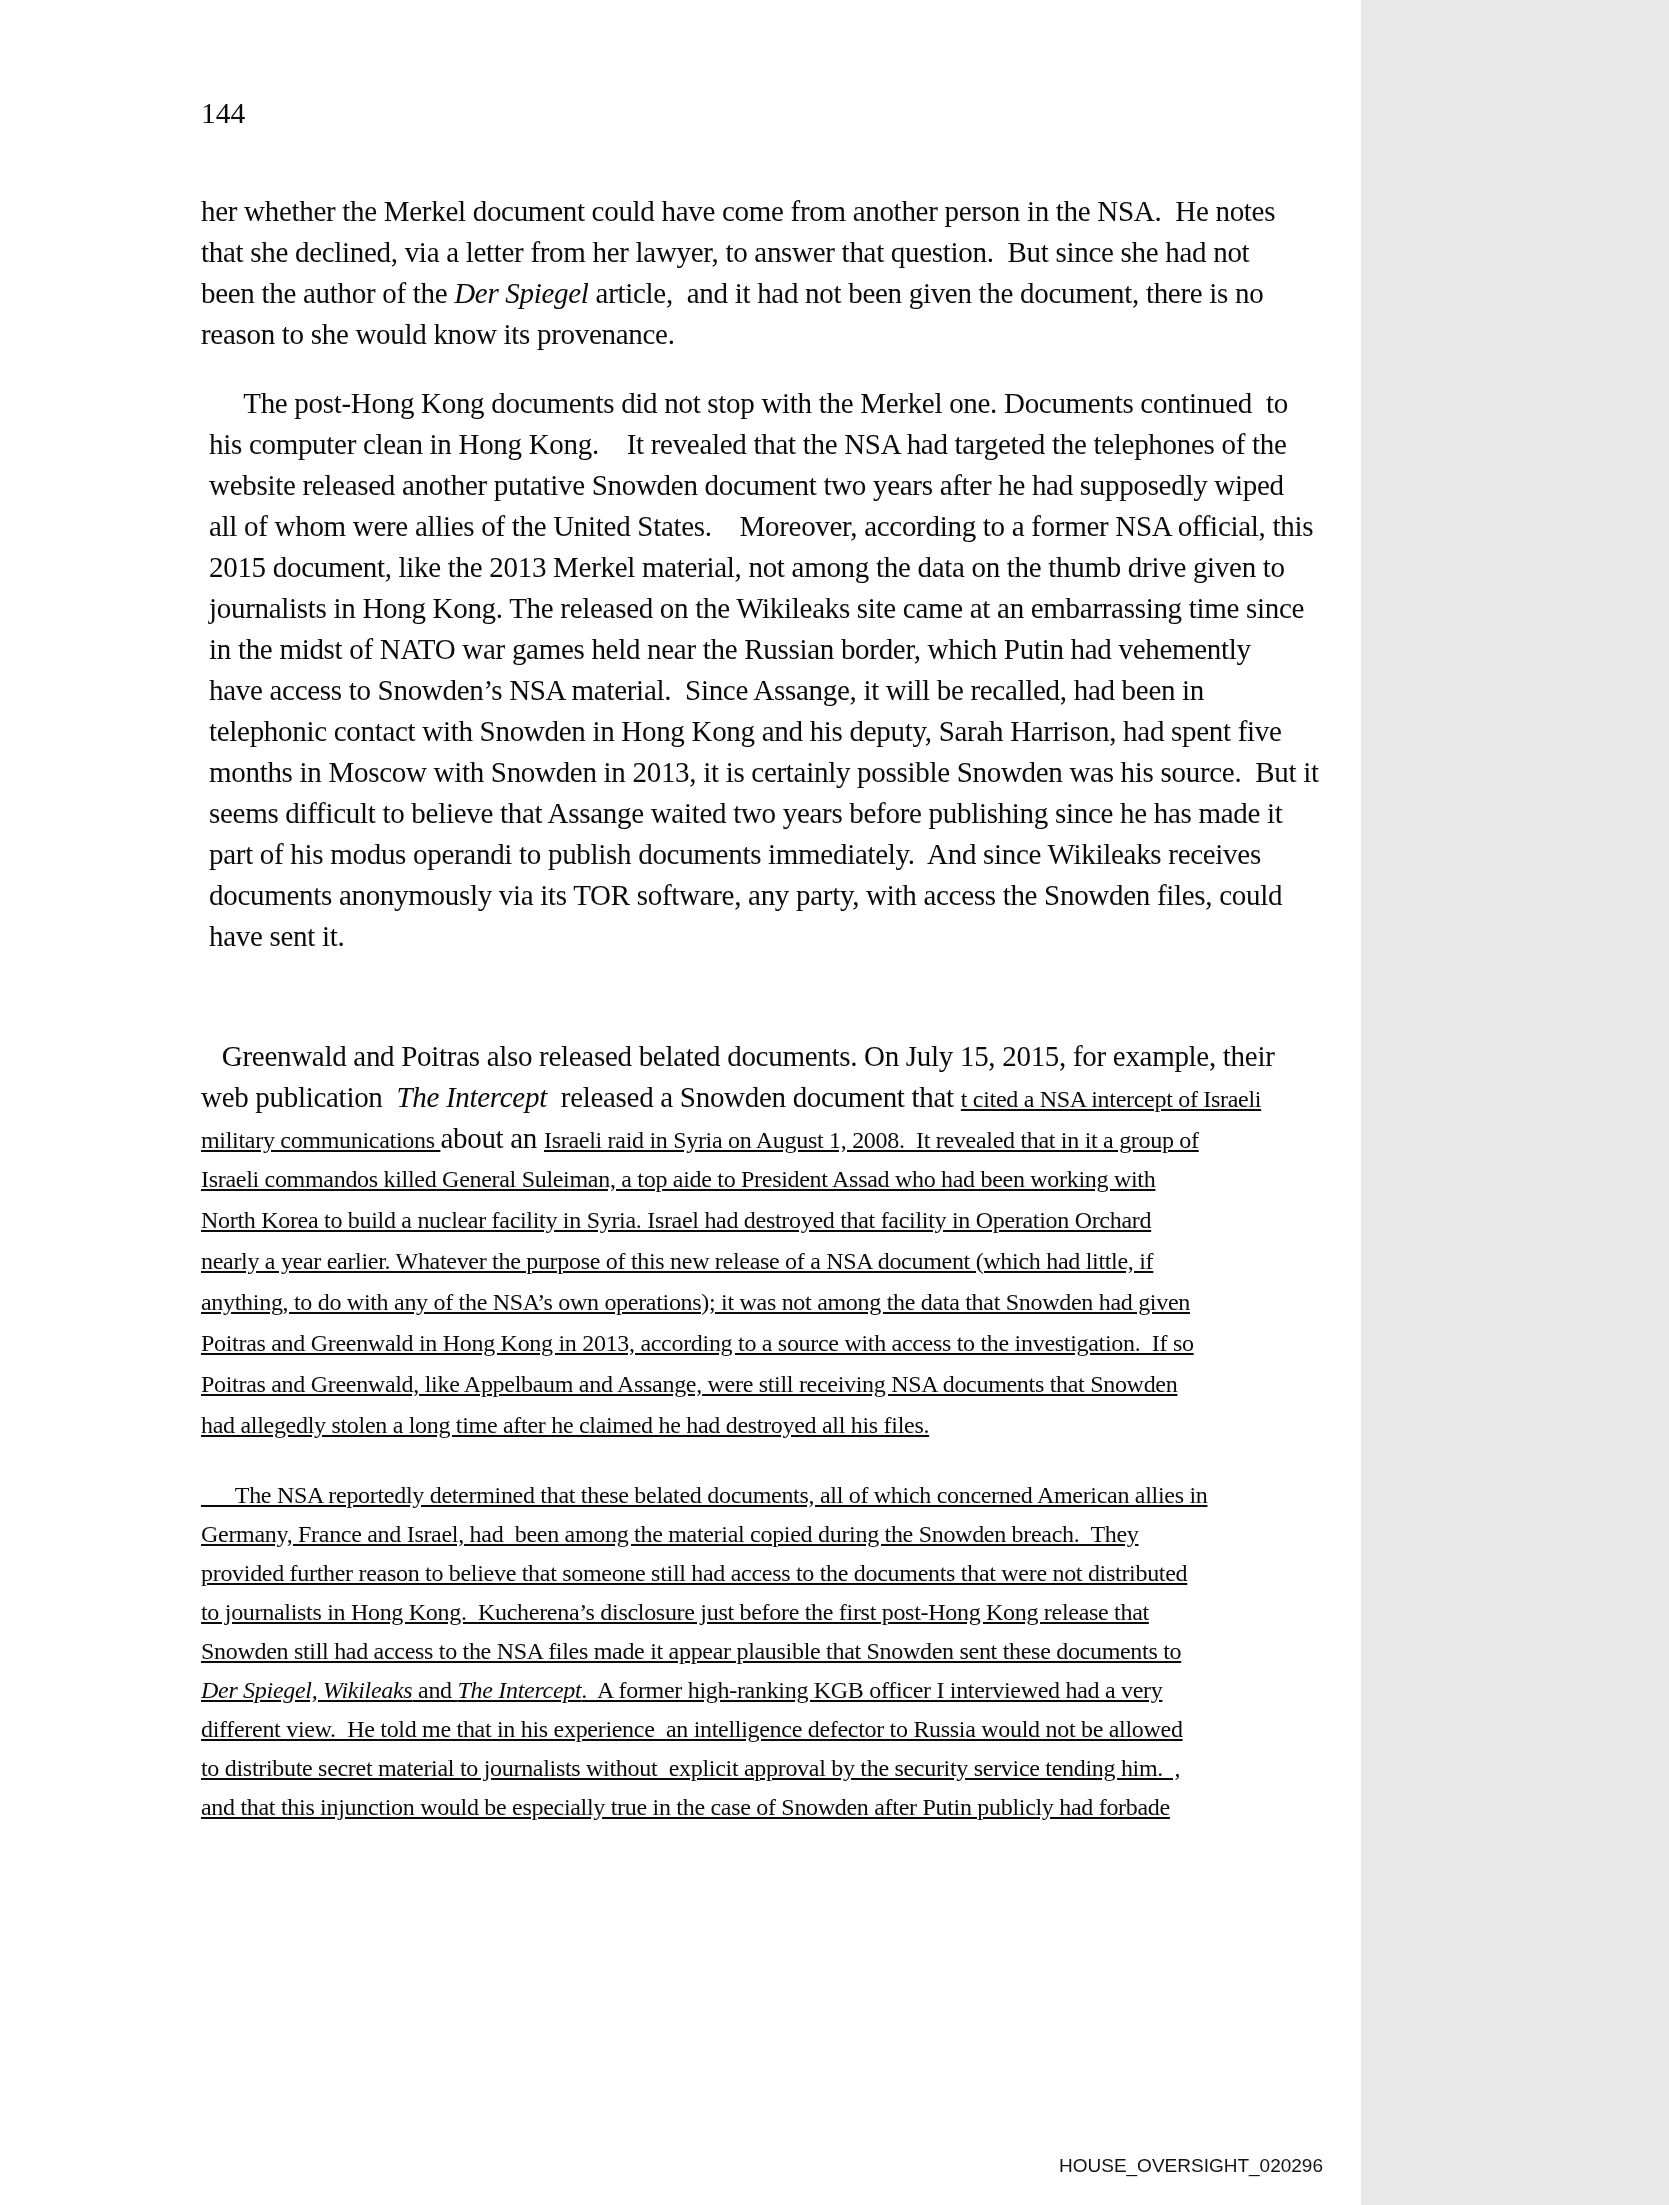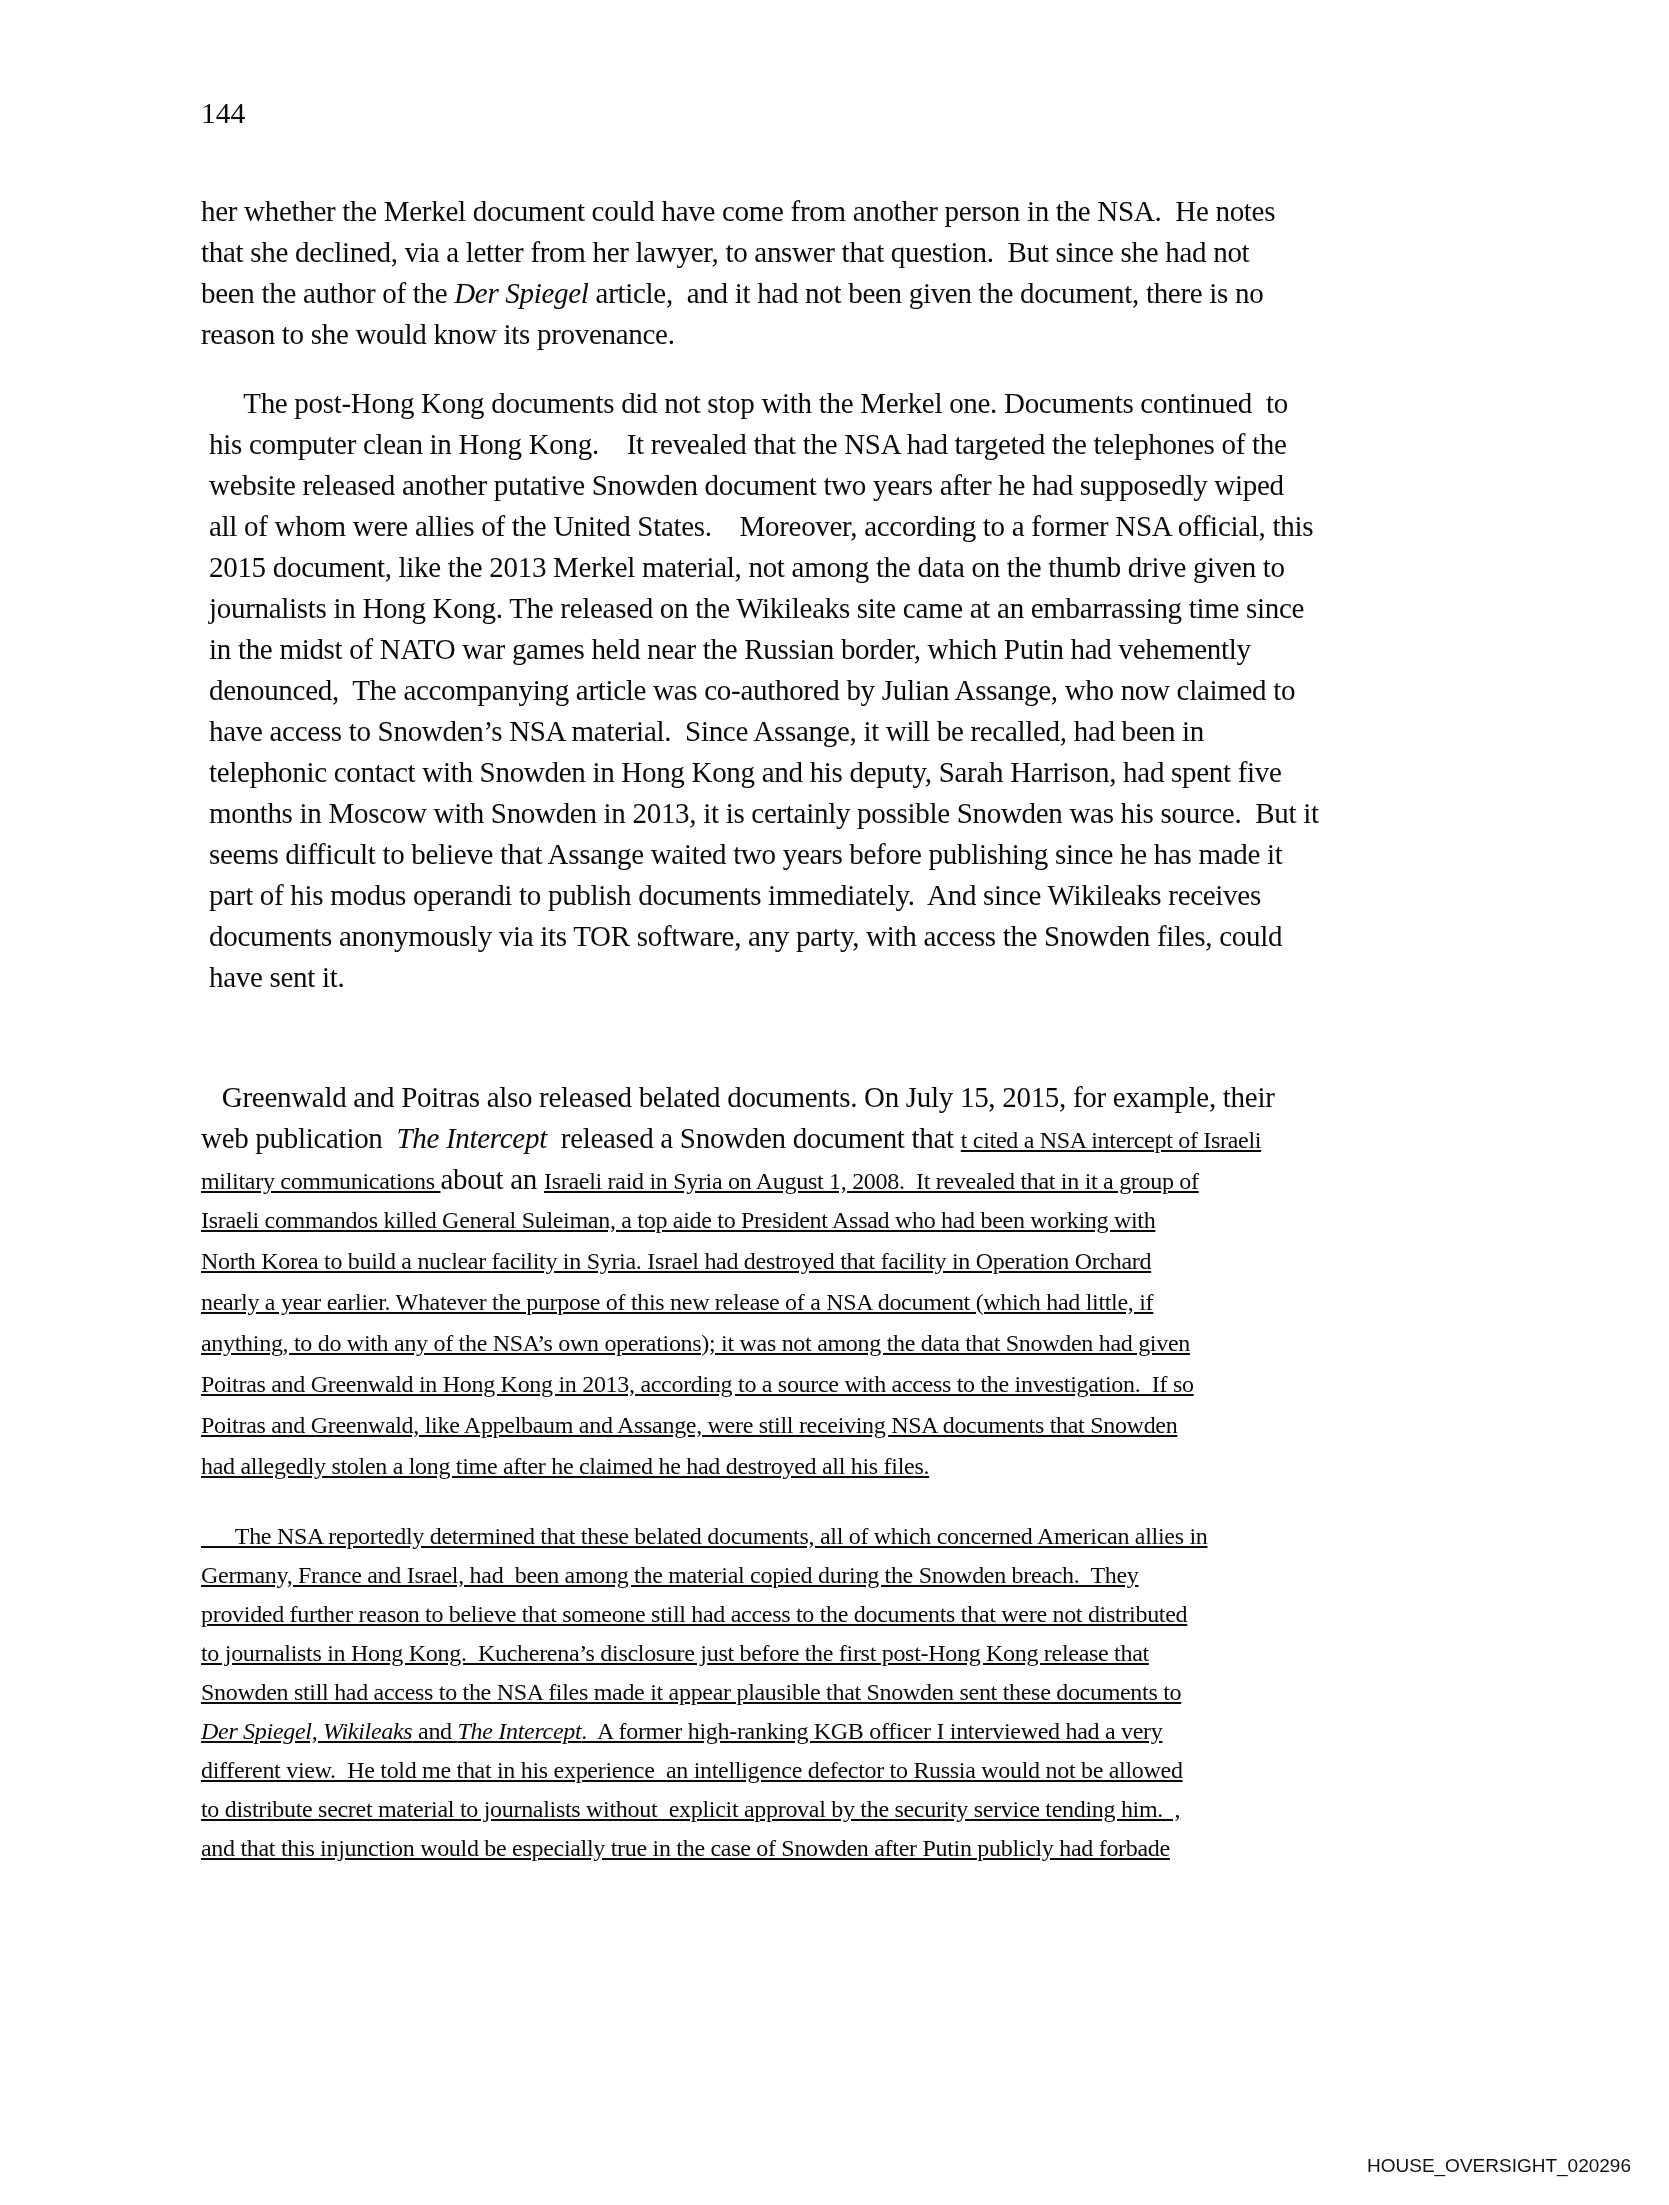--- a/index.html
+++ b/index.html
@@ -1,18 +1,18 @@
 <!DOCTYPE html>
 <html style="font-size:10.5px"><head>
 <meta charset="utf-8">
 <style>
   html,body{margin:0;padding:0;background:#e8e8e8;}
   .page{
     position:relative;
-    width:1669px;
+    width:1361px;
     height:2205px;
     background:#ffffff;
     font-family:"Liberation Serif", serif;
     color:#0b0b0b;
     overflow:hidden;
   }
   .page-number{
     position:absolute;
     left:201px;
     top:97px;
@@ -66,21 +66,20 @@
         <div class="line"><span class="seg lg">reason to she would know its provenance.</span></div>
       </div>
       <div class="para para2">
         <div class="line"><span class="seg lg">     The post-Hong Kong documents did not stop with the Merkel one. Documents continued  to</span></div>
         <div class="line"><span class="seg lg">his computer clean in Hong Kong.    It revealed that the NSA had targeted the telephones of the</span></div>
         <div class="line"><span class="seg lg">website released another putative Snowden document two years after he had supposedly wiped</span></div>
         <div class="line"><span class="seg lg">all of whom were allies of the United States.    Moreover, according to a former NSA official, this</span></div>
         <div class="line"><span class="seg lg">2015 document, like the 2013 Merkel material, not among the data on the thumb drive given to</span></div>
         <div class="line"><span class="seg lg">journalists in Hong Kong. The released on the Wikileaks site came at an embarrassing time since</span></div>
         <div class="line"><span class="seg lg">in the midst of NATO war games held near the Russian border, which Putin had vehemently</span></div>
-        <div class="line"><span class="seg lg">denounced,  The accompanying article was co-authored by Julian Assange, who now claimed to</span></div>
         <div class="line"><span class="seg lg">have access to Snowden’s NSA material.  Since Assange, it will be recalled, had been in</span></div>
         <div class="line"><span class="seg lg">telephonic contact with Snowden in Hong Kong and his deputy, Sarah Harrison, had spent five</span></div>
         <div class="line"><span class="seg lg">months in Moscow with Snowden in 2013, it is certainly possible Snowden was his source.  But it</span></div>
         <div class="line"><span class="seg lg">seems difficult to believe that Assange waited two years before publishing since he has made it</span></div>
         <div class="line"><span class="seg lg">part of his modus operandi to publish documents immediately.  And since Wikileaks receives</span></div>
         <div class="line"><span class="seg lg">documents anonymously via its TOR software, any party, with access the Snowden files, could</span></div>
         <div class="line"><span class="seg lg">have sent it.</span></div>
       </div>
       <div class="para para3">
         <div class="line"><span class="seg lg">   Greenwald and Poitras also released belated documents. On July 15, 2015, for example, their</span></div>

